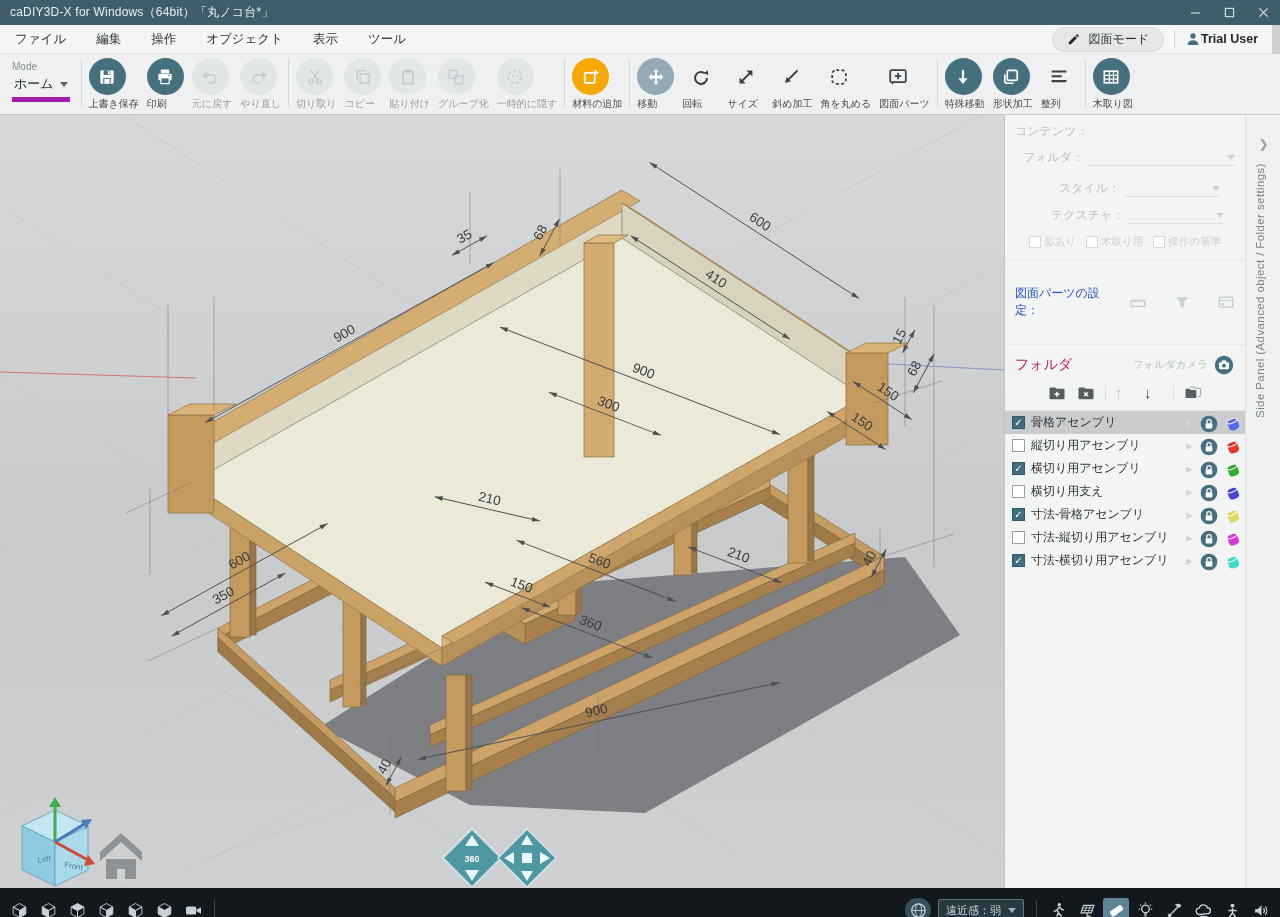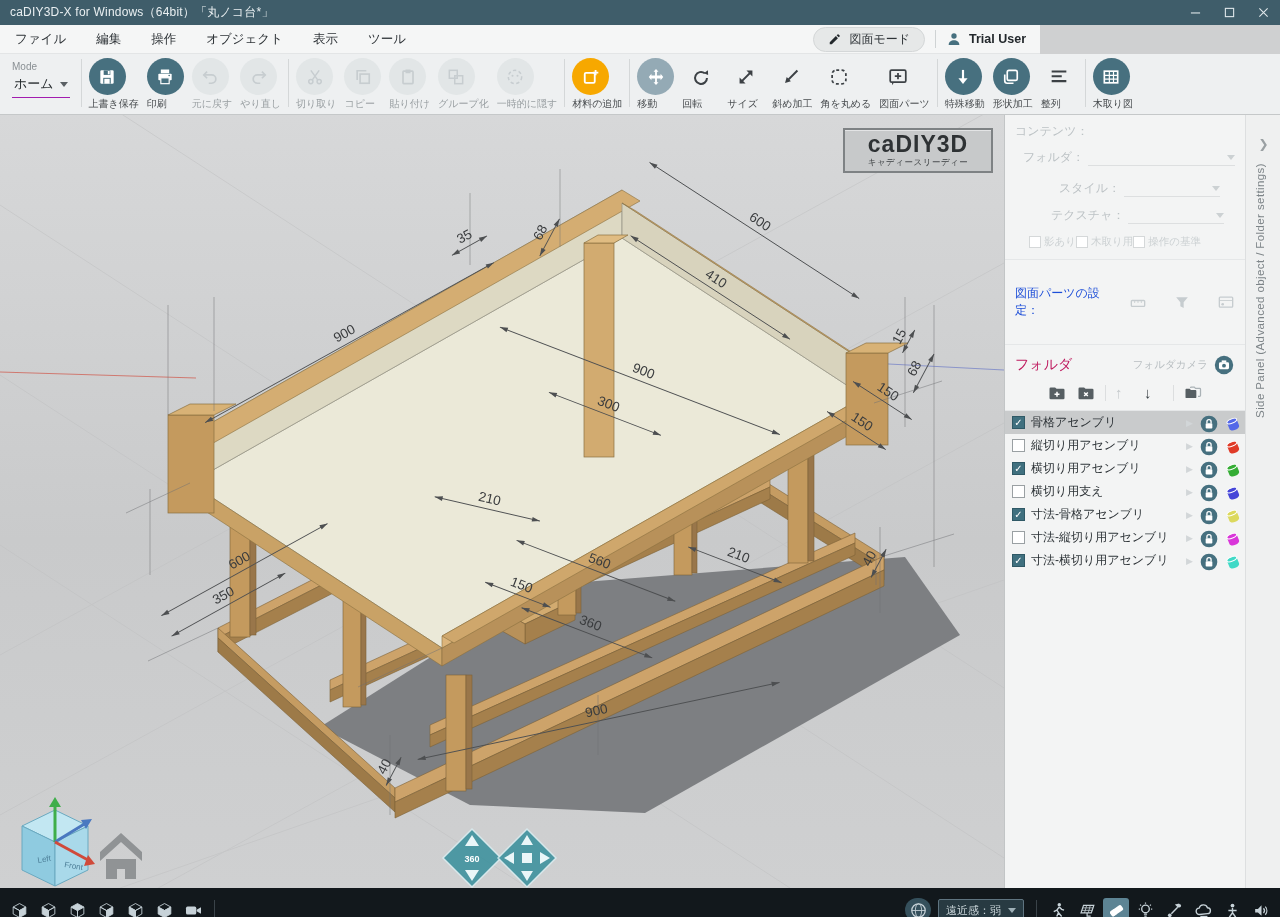--- a/index.html
+++ b/index.html
@@ -6,34 +6,34 @@
   #app{position:relative;width:1280px;height:917px;overflow:hidden;
        font-family:"Liberation Sans","DejaVu Sans",sans-serif;
        -webkit-font-smoothing:antialiased;background:#cfd0d1;}
   
   #titlebar{position:absolute;left:0;top:0;width:1280px;height:25px;background:#3f5d6a;
             display:flex;align-items:center;color:#e9eff1;font-size:12px;}
   #titlebar .ttl{padding-left:10px;letter-spacing:.2px;}
   #titlebar .winbtns{margin-left:auto;display:flex;height:100%;}
   #titlebar .wb{width:34px;height:100%;display:flex;align-items:center;justify-content:center;color:#dfe7ea;font-size:11px;}
   
-  #menubar{position:absolute;left:0;top:25px;width:1040px;height:29px;background:#f5f6f6;
+  #menubar{position:absolute;left:0;top:25px;width:1272px;height:29px;background:#f5f6f6;
            display:flex;align-items:center;font-size:12.5px;color:#2e3337;border-bottom:1px solid #e3e5e6;box-sizing:border-box;}
   #menubar .mi{padding:0 15px;line-height:28px;}
   #menubar .right{margin-left:auto;display:flex;align-items:center;gap:10px;padding-right:14px;}
   .pill{display:flex;align-items:center;gap:7px;background:#e6e8e8;border:1px solid #d4d7d8;border-radius:13px;
         padding:3px 14px;font-size:12px;color:#2e3337;}
   .vdiv{width:1px;height:18px;background:#cfd3d4;}
-  .userchip{display:flex;align-items:center;gap:7px;font-weight:bold;font-size:12.5px;color:#23282c;}
+  .userchip{display:flex;align-items:center;font-weight:bold;font-size:12.5px;color:#23282c;}
   
   #toolbar{position:absolute;left:0;top:54px;width:1280px;height:61px;background:#eef0f1;
            border-bottom:1px solid #c5c8c9;box-sizing:border-box;display:flex;align-items:flex-start;}
   .mode{padding:7px 8px 0 12px;}
   .mode .m1{font-size:10px;color:#8a9094;}
-  .mode .m2{font-size:13px;color:#23282b;border-bottom:1px solid #a21caf;padding:3px 2px 4px;min-width:50px;
+  .mode .m2{font-size:13px;color:#23282b;border-bottom:5px solid #a21caf;padding:3px 2px 4px;min-width:50px;
             display:flex;align-items:center;justify-content:space-between;gap:6px;}
   .carett{width:0;height:0;border-left:4px solid transparent;border-right:4px solid transparent;border-top:5px solid #5a6064;}
   #toolbar-groups{display:flex;align-items:flex-start;}
   .tsep{width:1px;background:#d4d7d8;height:48px;margin:5px 3px 0;}
   .tbtn{display:flex;flex-direction:column;gap:2px;padding:4px 4px 0;}
   .tbtn .circ{width:37px;height:37px;border-radius:50%;display:flex;align-items:center;justify-content:center;}
   .tbtn.solid .circ{background:#47707f;color:#fff;}
   .tbtn.accent .circ{background:#f7a800;color:#fff;}
   .tbtn.muted .circ{background:#94aab5;color:#fff;}
   .tbtn.flat .circ{background:transparent;color:#3c4145;}
@@ -52,21 +52,21 @@
   #logo-badge .lt{font-size:23px;font-weight:bold;color:#2e3234;letter-spacing:1px;line-height:1;}
   #logo-badge .ls{font-size:8.5px;color:#393d3f;letter-spacing:.5px;margin-top:1px;}
   
   #sidebar{position:absolute;left:1004px;top:115px;width:241px;height:773px;background:#f3f4f4;
            border-left:1px solid #c2c5c6;box-sizing:border-box;font-size:12px;color:#30373b;}
   .sb-disabled{padding:8px 10px 2px;color:#bcc2c5;}
   .sbrow{display:flex;align-items:center;margin-bottom:9px;}
   .sbrow .lab{white-space:nowrap;}
   .sbsel{flex:1;border-bottom:1px solid #dddfe0;height:15px;display:flex;justify-content:flex-end;align-items:center;margin-left:4px;}
   .sbsel .carett{border-top-color:#ccd1d3;}
-  .sb-checks{display:flex;font-size:10.5px;color:#ccd1d3;padding:2px 0 8px 14px;}
+  .sb-checks{display:flex;gap:10px;font-size:10.5px;color:#ccd1d3;padding:2px 0 8px 14px;}
   .sb-checks .ck{display:flex;align-items:center;gap:3px;}
   .ckbox{width:10px;height:10px;border:1px solid #d5d8d9;background:#fff;}
   .sb-dparts{display:flex;align-items:center;gap:25px;padding:25px 10px;border-top:1px solid #e5e7e8;color:#1d4ed8;}
   .sb-dparts .dpi{color:#c6cccf;width:19px;height:19px;}
   .sb-folderhead{display:flex;align-items:center;padding:9px 10px 4px;border-top:1px solid #e5e7e8;}
   .sb-folderhead .fh{font-size:14px;color:#be185d;font-family:Liberation Mono, monospace;}
   .sb-folderhead .fcam{margin-left:auto;font-size:10.5px;color:#b7bdc0;margin-right:5px;}
   .sb-ftools{display:flex;align-items:center;justify-content:center;gap:9px;padding:3px 0 7px;}
   .sb-ftools .fti{width:20px;height:20px;color:#565e62;}
   .sb-ftools .arrow{font-size:15px;font-weight:bold;line-height:20px;}
@@ -573,24 +573,20 @@
       </g>
       <g>
         <polygon points="527,714 556,743 527,772 498,743" fill="#2e8b98" opacity=".8" stroke="#d9eef2" stroke-width="1.5"></polygon>
         <polygon points="527,720 521,730 533,730" fill="#eaf6f8"></polygon>
         <polygon points="527,766 521,756 533,756" fill="#eaf6f8"></polygon>
         <polygon points="504,743 514,737 514,749" fill="#eaf6f8"></polygon>
         <polygon points="550,743 540,737 540,749" fill="#eaf6f8"></polygon>
         <rect x="522" y="738" width="10" height="10" fill="#eaf6f8"></rect>
       </g>
     </svg>
-    <div id="logo-badge">
-      <div class="lt">caDIY3D</div>
-      <div class="ls">キャディースリーディー</div>
-    </div>
   </div>
 
   <div id="sidebar">
     <div class="sb-disabled">
       <div class="sbrow">
           <span class="lab">コンテンツ：</span>
         </div>
       <div class="sbrow" style="padding-left:8px">
           <span class="lab">フォルダ：</span>
         <span class="sbsel">

